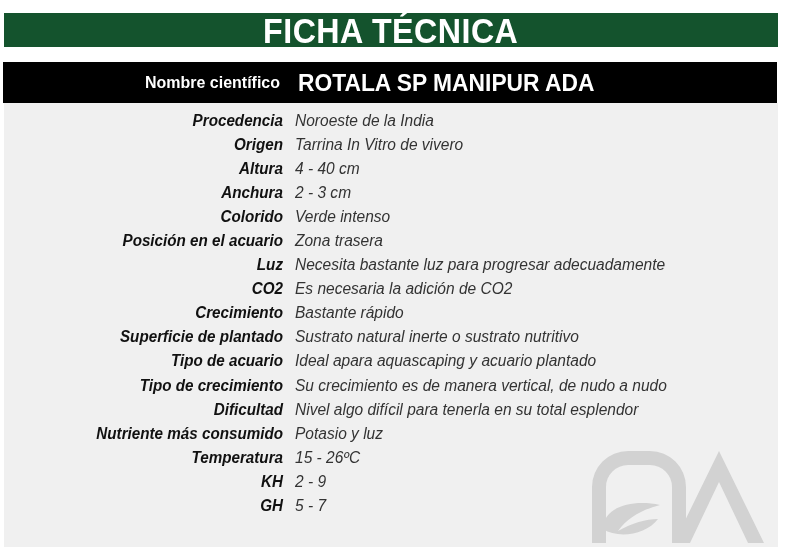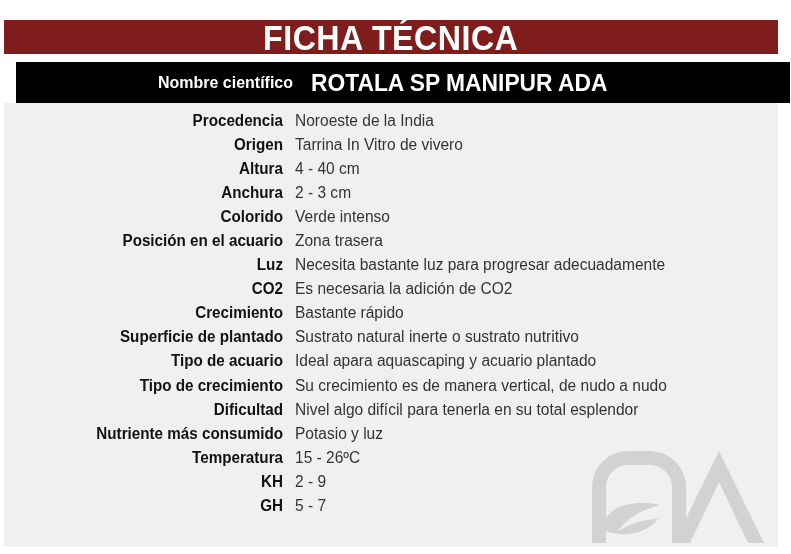--- a/index.html
+++ b/index.html
@@ -15,43 +15,43 @@
     background: #ffffff;
     overflow: hidden;
     font-family: "Liberation Sans", sans-serif;
     -webkit-font-smoothing: antialiased;
   }
 
   
   .banner {
     position: absolute;
     left: 4px;
-    top: 20px;
+    top: 13px;
     width: 774px;
     height: 34px;
-    background: #7f1d1d;
+    background: #14532d;
     display: flex;
     align-items: center;
     justify-content: center;
   }
   .banner-title {
     color: #ffffff;
     font-size: 35px;
     font-weight: bold;
     letter-spacing: 0.5px;
     line-height: 1;
     transform: scaleX(0.92);
     transform-origin: center;
     white-space: nowrap;
   }
 
   
   .namebar {
     position: absolute;
-    left: 16px;
+    left: 3px;
     top: 62px;
     width: 774px;
     height: 41px;
     background: #000000;
     display: flex;
     align-items: center;
   }
   .namebar .nb-label {
     width: 277px;
     text-align: right;
@@ -75,20 +75,21 @@
   }
 
   
   .specs {
     position: absolute;
     left: 4px;
     top: 103px;
     width: 774px;
     height: 444px;
     background: #f0f0f0;
+    font-style: italic;
   }
 
   .rows {
     position: absolute;
     left: 0;
     top: 10px;
     width: 100%;
   }
   .row {
     display: flex;

